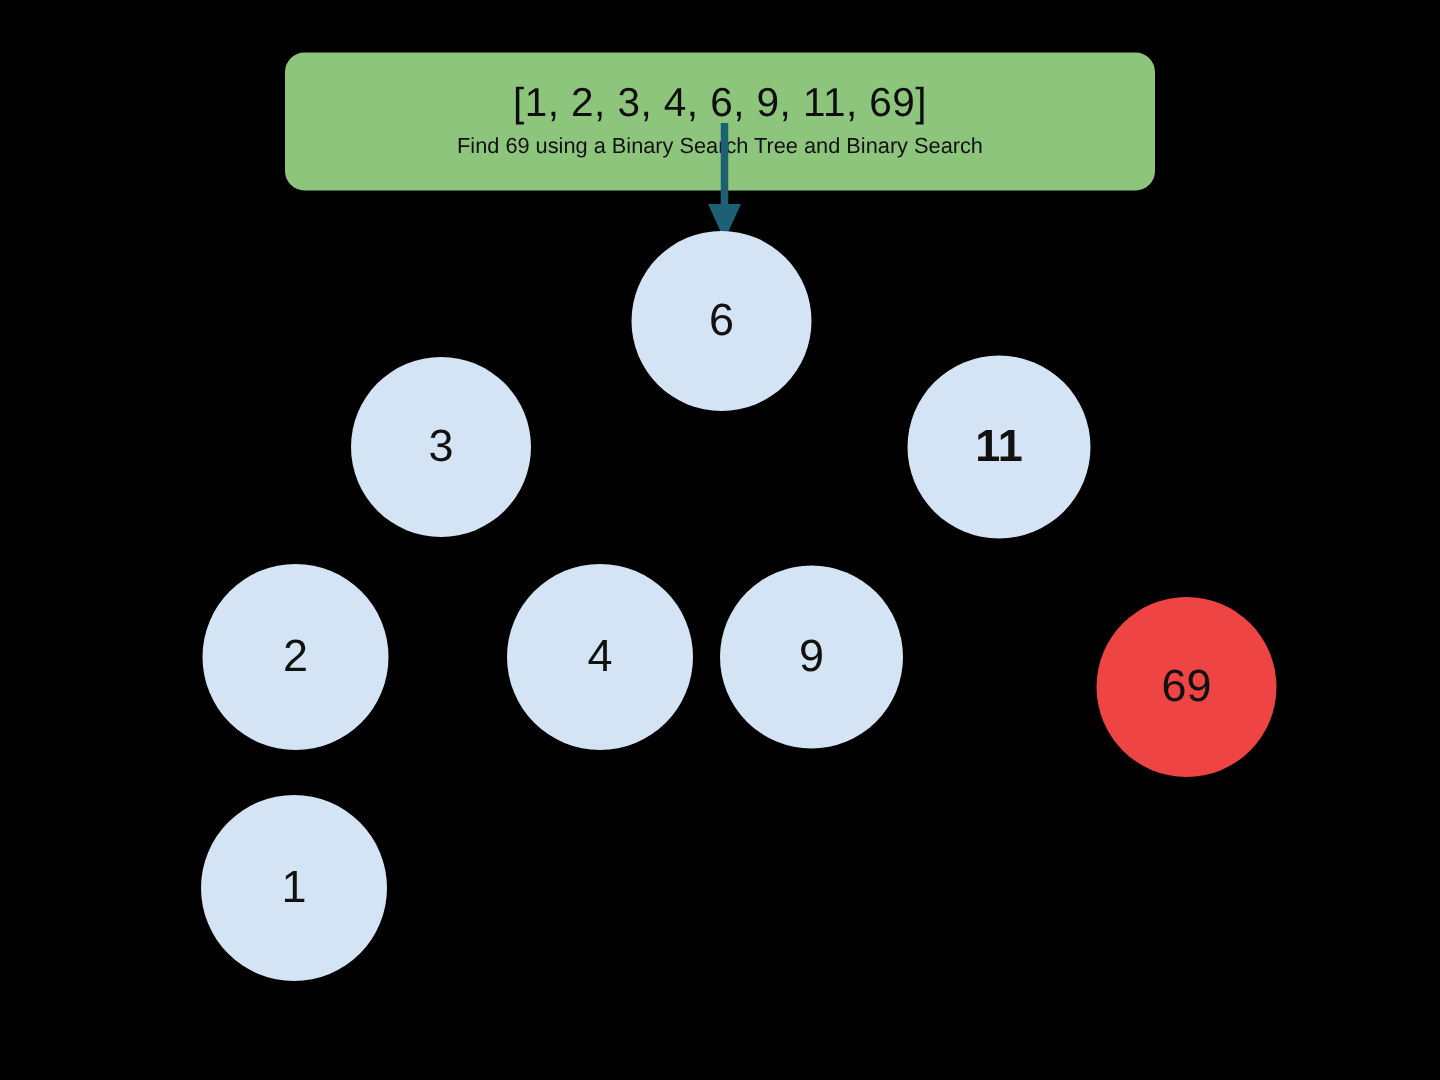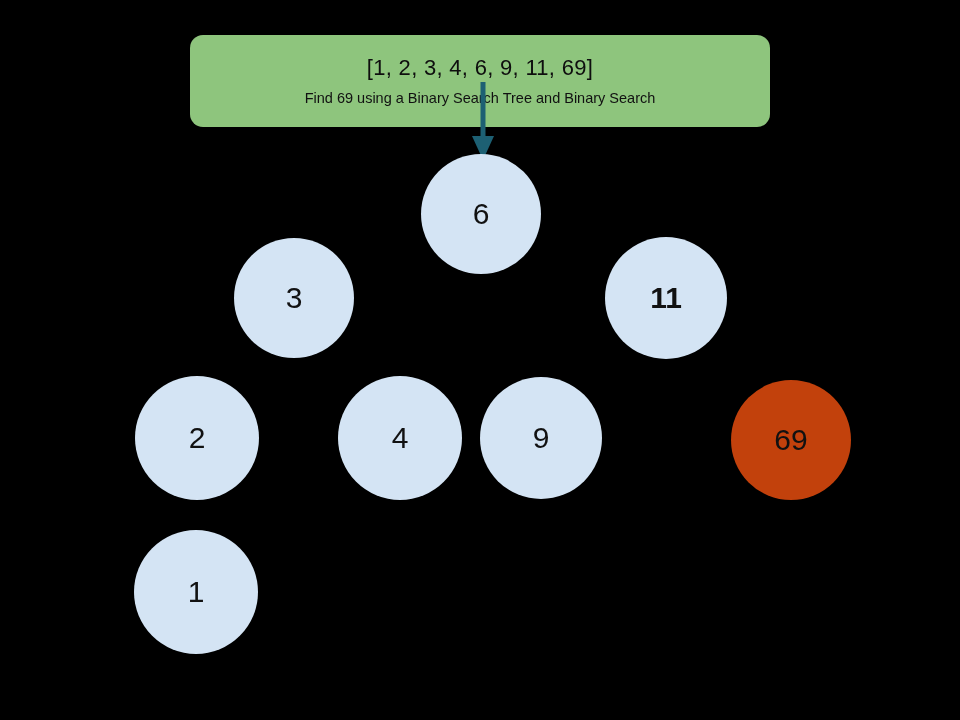--- a/index.html
+++ b/index.html
@@ -30,21 +30,21 @@
     background: #8ec57d;
     border-radius: 13px;
     box-sizing: border-box;
     display: flex;
     flex-direction: column;
     align-items: center;
     justify-content: flex-start;
     padding-top: 16px;
   }
   #banner-title {
-    font-size: 22px;
+    font-size: 27px;
     line-height: 34px;
     color: #0e0e0e;
     font-weight: 400;
     letter-spacing: 0.3px;
     white-space: nowrap;
   }
   #banner-subtitle {
     font-size: 14.5px;
     line-height: 18px;
     color: #111111;
@@ -107,21 +107,21 @@
       </div>
       <div class="node" style="left: 135px; top: 376px; width: 124px; height: 124px; background: rgb(212, 228, 244);">
         <span class="node-label" style="color: rgb(17, 17, 17);">2</span>
       </div>
       <div class="node" style="left: 338px; top: 376px; width: 124px; height: 124px; background: rgb(212, 228, 244);">
         <span class="node-label" style="color: rgb(17, 17, 17);">4</span>
       </div>
       <div class="node" style="left: 480px; top: 377px; width: 122px; height: 122px; background: rgb(212, 228, 244);">
         <span class="node-label" style="color: rgb(17, 17, 17);">9</span>
       </div>
-      <div class="node" style="left: 731px; top: 380px; width: 120px; height: 120px; background: #c2410c;">
+      <div class="node" style="left: 731px; top: 398px; width: 120px; height: 120px; background: #ef4444;">
         <span class="node-label" style="color: rgb(17, 17, 17);">69</span>
       </div>
       <div class="node" style="left: 134px; top: 530px; width: 124px; height: 124px; background: rgb(212, 228, 244);">
         <span class="node-label" style="color: rgb(17, 17, 17);">1</span>
       </div>
     </div>
 
 </div>
 
 </body></html>

